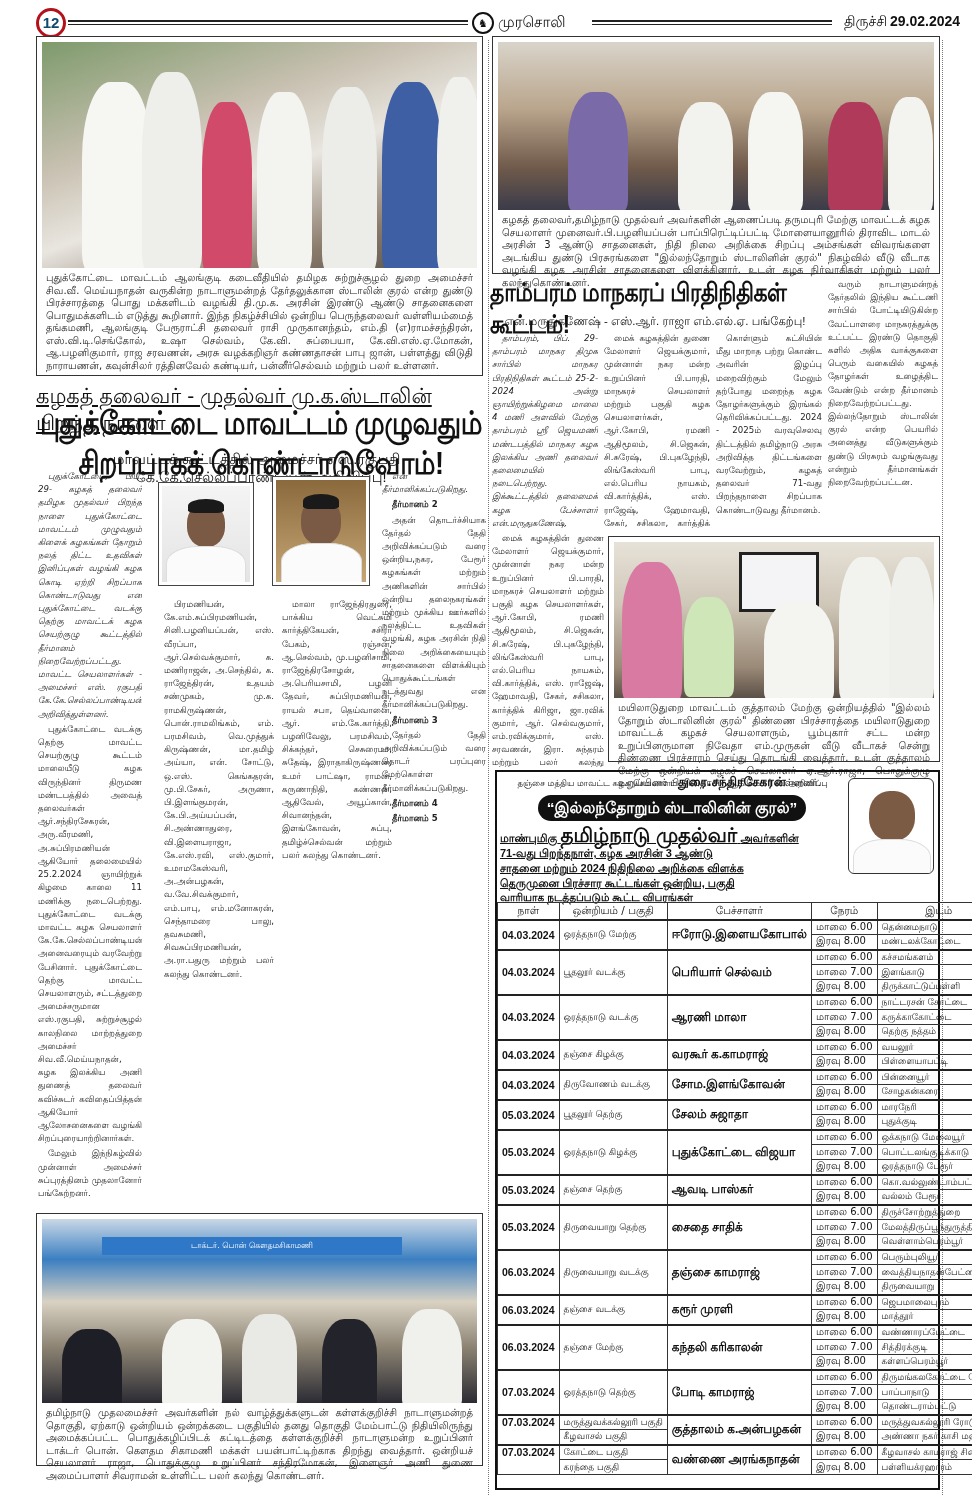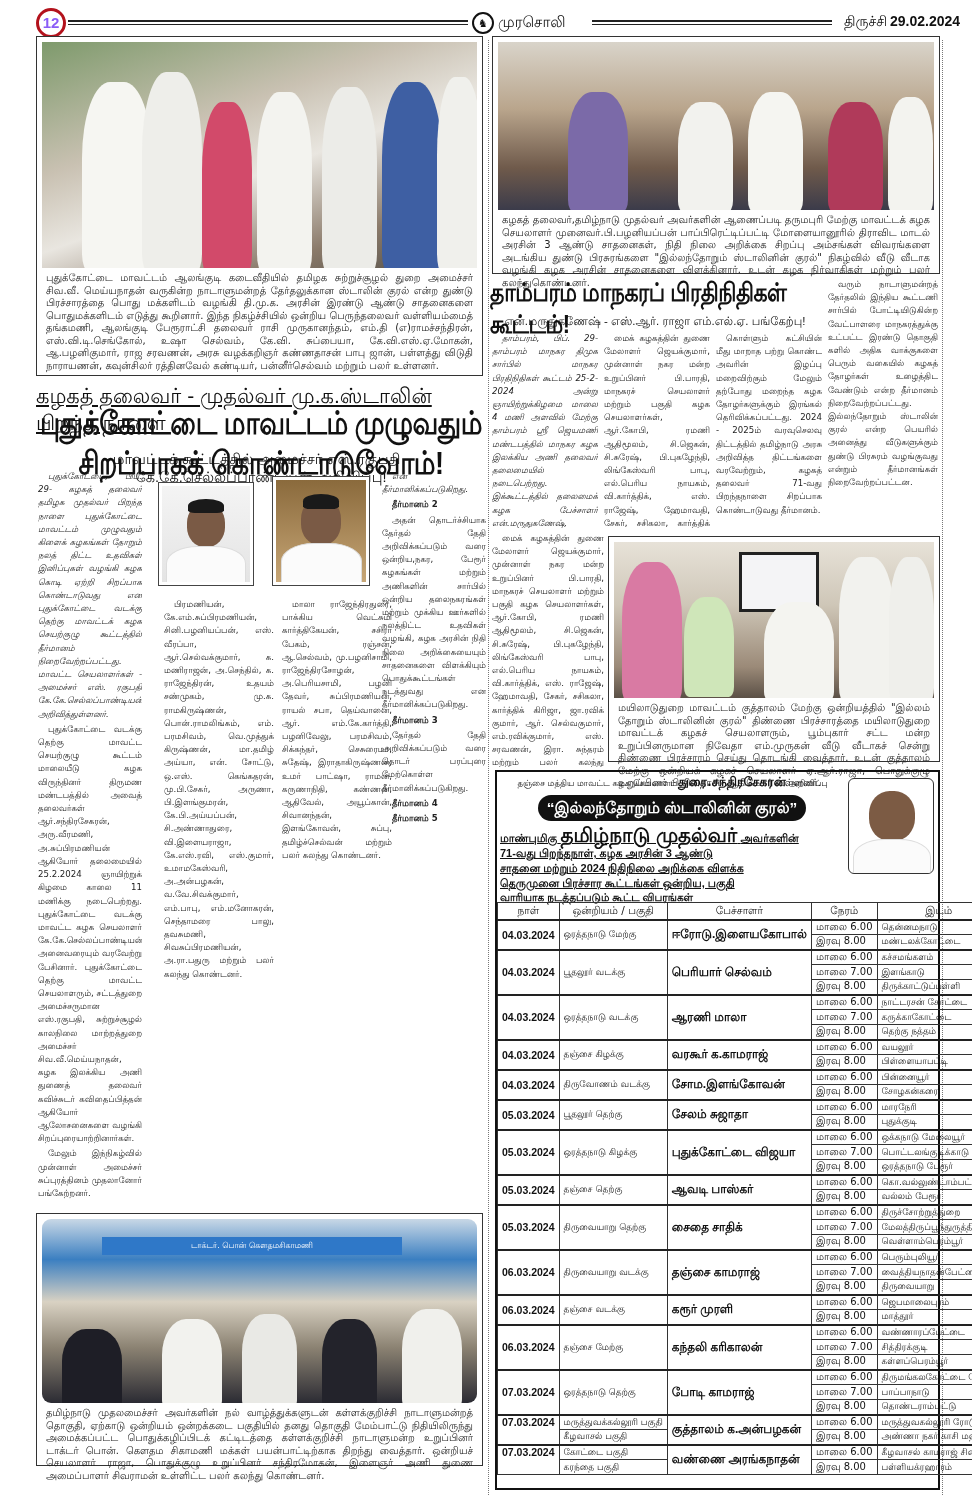--- a/index.html
+++ b/index.html
@@ -2,21 +2,21 @@
 <html><head>
 <meta charset="utf-8">
 <style>
   * { box-sizing: border-box; margin: 0; padding: 0; }
   html, body { width: 972px; height: 1500px; background: #ffffff; overflow: hidden; }
   body { font-family: "DejaVu Sans", sans-serif; color: #111; position: relative; }
 
   .masthead { position: absolute; left: 36px; top: 8px; width: 904px; height: 28px; }
   .page-num { position: absolute; left: 0; top: 0; width: 30px; height: 30px; border-radius: 50%;
     border: 3px solid #b3121c; background: #fff; font: bold 15px "Liberation Sans", sans-serif;
-    text-align: center; line-height: 24px; color: #8b5cf6; }
+    text-align: center; line-height: 24px; color: #0c4a6e; }
   .rule { position: absolute; top: 12px; height: 5px; border-top: 2px solid #222; border-bottom: 1px solid #222; }
   .rule-l { left: 32px; width: 400px; }
   .rule-r { left: 556px; width: 240px; }
   .logo { position: absolute; left: 436px; top: 1px; height: 28px; display: flex; align-items: center; gap: 4px; }
   .logo-icon { width: 22px; height: 22px; border-radius: 50%; border: 2px solid #111; background: #fff;
     display: flex; align-items: center; justify-content: center; font-size: 11px; font-weight: bold; }
   .logo-text { font: 15px "Liberation Sans", sans-serif; }
   .city { position: absolute; left: 808px; top: 5px; font: 14px "Liberation Sans", sans-serif; }
   .date { position: absolute; left: 854px; top: 5px; font: bold 14px "Liberation Sans", sans-serif; }
 
@@ -145,21 +145,21 @@
   <p class="italic">என தீர்மானிக்கப்படுகிறது.</p>
   <p class="resol">தீர்மானம் 2</p>
   <p>அதன் தொடர்ச்சியாக தேர்தல் தேதி அறிவிக்கப்படும் வரை ஒன்றிய,நகர, பேரூர் கழகங்கள் மற்றும் அணிகளின் சார்பில் ஒன்றிய தலைநகரங்கள் மற்றும் முக்கிய ஊர்களில் நலத்திட்ட உதவிகள் வழங்கி, கழக அரசின் நிதி நிலை அறிக்கையையும் சாதனைகளை விளக்கியும் பொதுக்கூட்டங்கள் நடத்துவது என தீர்மானிக்கப்படுகிறது.</p>
   <p class="resol">தீர்மானம் 3</p>
   <p>தேர்தல் தேதி அறிவிக்கப்படும் வரை தொடர் பரப்புரை மேற்கொள்ள தீர்மானிக்கப்படுகிறது.</p>
   <p class="resol">தீர்மானம் 4</p>
   <p class="resol">தீர்மானம் 5</p>
 </div>
 
 <div class="photo-box" style="left:36px;top:1213px;width:447px;height:253px;">
-  <div class="photo" style="height:184px;background:linear-gradient(180deg,#c9d8e6 0%,#3b7fc1 22%,#d9d2c3 45%,#8b8272 70%,#2b2b33 100%);border-radius:9px;">
+  <div class="photo" style="height:184px;background:linear-gradient(180deg,#c9d8e6 0%,#3b7fc1 22%,#d9d2c3 45%,#8b8272 70%,#2b2b33 100%);">
     <div style="position:absolute;left:60px;top:18px;width:300px;height:18px;background:#2f78c8;color:#fff;font-size:8px;text-align:center;line-height:18px;">டாக்டர். பொன் கௌதமசிகாமணி</div>
     <div class="p1" style="left:20px;top:110px;width:60px;height:80px;background:#1e1e26;"></div>
     <div class="p1" style="left:120px;top:100px;width:60px;height:90px;background:#f2f2ee;"></div>
     <div class="p1" style="left:200px;top:95px;width:55px;height:95px;background:#e9e9e5;"></div>
     <div class="p1" style="left:280px;top:100px;width:55px;height:90px;background:#23232b;"></div>
     <div class="p1" style="left:360px;top:90px;width:60px;height:100px;background:#f0f0ec;"></div>
   </div>
   <div class="caption">தமிழ்நாடு முதலமைச்சர் அவர்களின் நல் வாழ்த்துக்களுடன் கள்ளக்குறிச்சி நாடாளுமன்றத் தொகுதி, ஏற்காடு ஒன்றியம் ஒன்றக்கடை பகுதியில் தனது தொகுதி மேம்பாட்டு நிதியிலிருந்து அமைக்கப்பட்ட பொதுக்கழிப்பிடக் கட்டிடத்தை கள்ளக்குறிச்சி நாடாளுமன்ற உறுப்பினர் டாக்டர் பொன். கௌதம சிகாமணி மக்கள் பயன்பாட்டிற்காக திறந்து வைத்தார். ஒன்றியச் செயலாளர் ராஜா, பொதுக்குழு உறுப்பினர் சந்திரமோகன், இளைஞர் அணி துணை அமைப்பாளர் சிவராமன் உள்ளிட்ட பலர் கலந்து கொண்டனர்.</div>
 </div>
 

